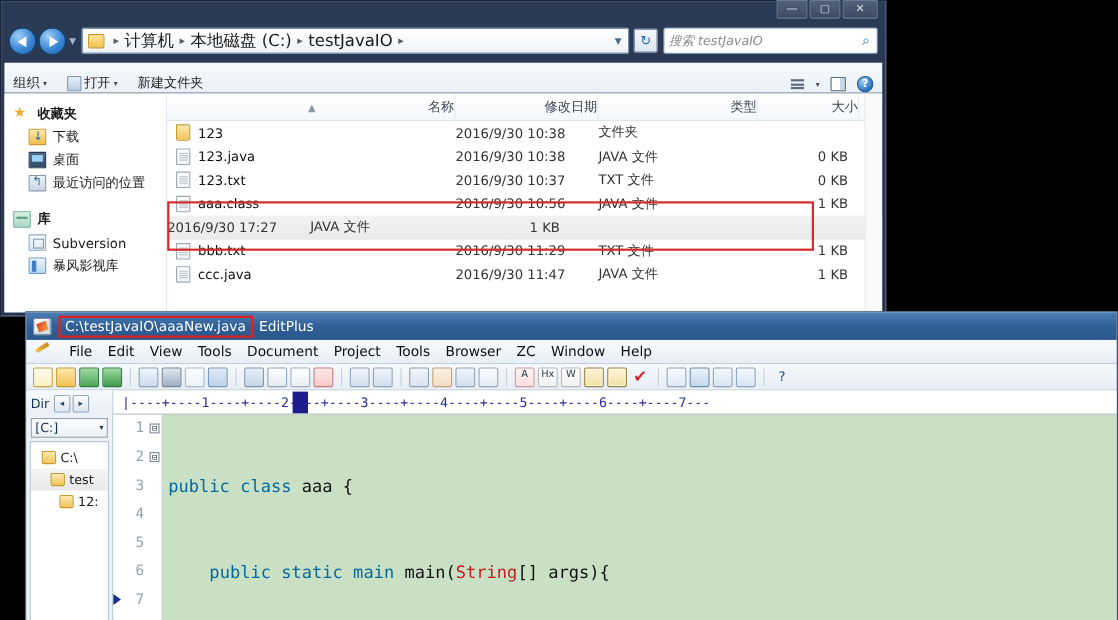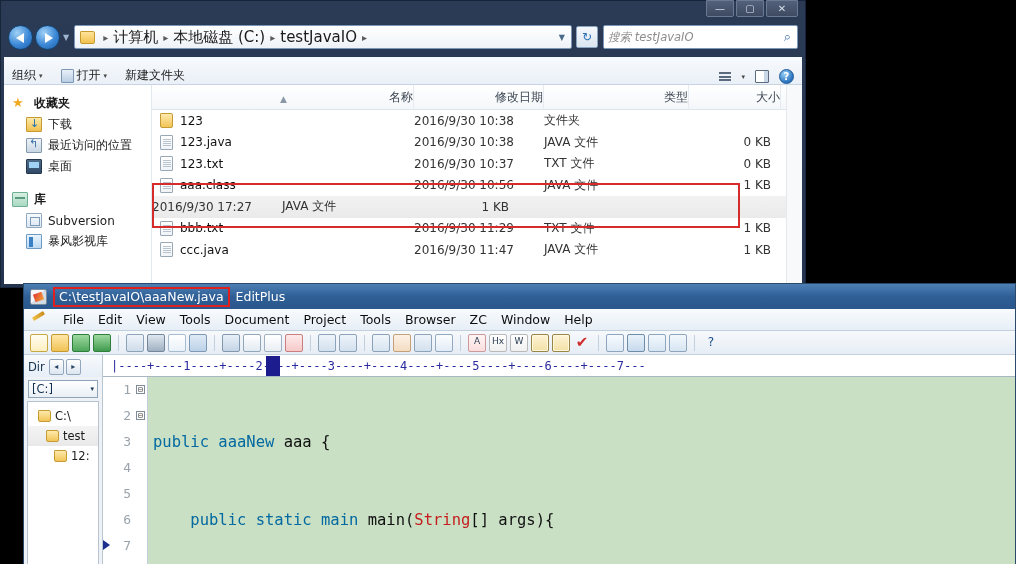--- a/index.html
+++ b/index.html
@@ -369,26 +369,26 @@
     <div class="navpane">
       <div class="np-item head">
         <span class="ic ic-star">★</span>
         <span>收藏夹</span>
       </div>
       <div class="np-item sub">
         <span class="ic ic-dl"></span>
         <span>下载</span>
       </div>
       <div class="np-item sub">
+        <span class="ic ic-desk"></span>
+        <span>桌面</span>
+      </div>
+      <div class="np-item sub">
         <span class="ic ic-recent"></span>
         <span>最近访问的位置</span>
-      </div>
-      <div class="np-item sub">
-        <span class="ic ic-desk"></span>
-        <span>桌面</span>
       </div>
       <div class="np-gap"></div>
       <div class="np-item head">
         <span class="ic ic-lib"></span>
         <span>库</span>
       </div>
       <div class="np-item sub">
         <span class="ic ic-sub"></span>
         <span>Subversion</span>
       </div>
@@ -608,21 +608,21 @@
         <div class="gline">
           <span>6</span>
         </div>
         <div class="gline">
           <span class="curarrow"></span>
           <span>7</span>
         </div>
       </div>
 
       <div class="codearea">
-        <div class="cl"><span class="kw">public</span><span class="pl"> </span><span class="kw">aaaNew</span><span class="pl"> aaa {</span></div>
+        <div class="cl"><span class="kw">public</span><span class="pl"> </span><span class="kw">class</span><span class="pl"> aaa {</span></div>
         <div class="cl"><span class="pl">    </span><span class="kw">public</span><span class="pl"> </span><span class="kw">static</span><span class="pl"> </span><span class="kw">main</span><span class="pl"> main(</span><span class="cls">String</span><span class="pl">[] args){</span></div>
         
         
         
         
         
       </div>
 
     </div>
   </div>

